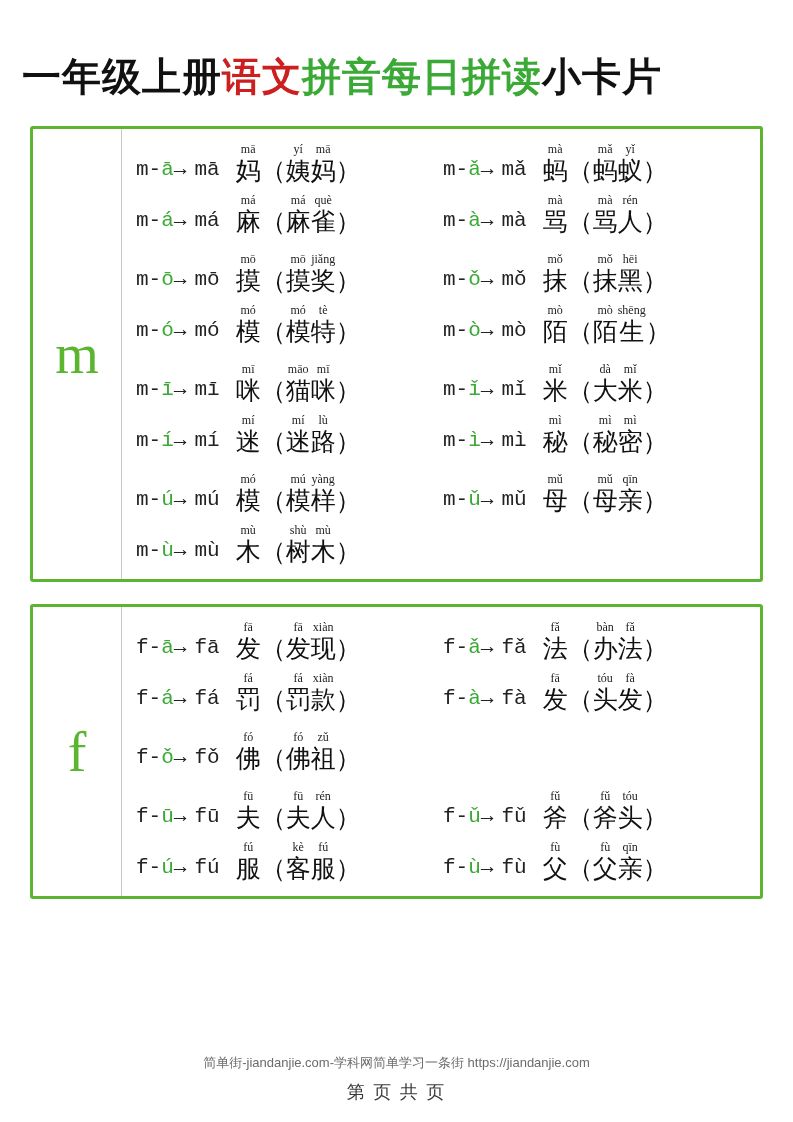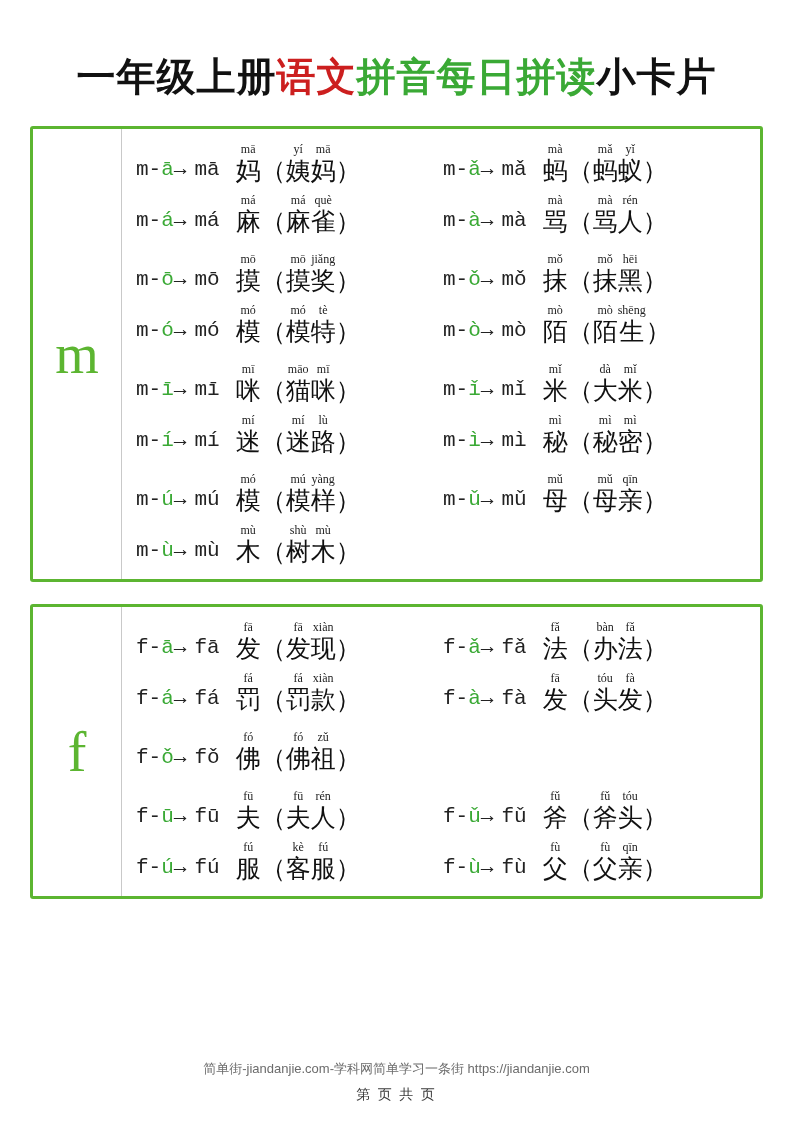--- a/index.html
+++ b/index.html
@@ -17,21 +17,20 @@
   }
   .page {
     width: 793px;
     height: 1122px;
     box-sizing: border-box;
     padding: 40px 22px 0 22px;
     position: relative;
   }
   
   .title {
-    text-align: center;
     font-family: "Liberation Serif", serif;
     font-weight: bold;
     font-size: 39px;
     letter-spacing: 1px;
     margin: 10px 0 22px 0;
     white-space: nowrap;
   }
   .title .t-black { color: #111; }
   .title .t-red   { color: #cc1f1f; }
   .title .t-green { color: #3aa935; }
@@ -140,21 +139,21 @@
     text-align: center;
     margin-top: 8px;
   }
   .footer .site {
     font-size: 13px;
     color: #6b6b6b;
     margin-bottom: 8px;
     font-family: "Liberation Sans", sans-serif;
   }
   .footer .pageno {
-    font-size: 14px;
+    font-size: 18px;
     color: #3a3a3a;
     font-family: "Liberation Serif", serif;
     letter-spacing: 2px;
   }
 </style>
 </head>
 <body>
 
 <div class="page">
 

